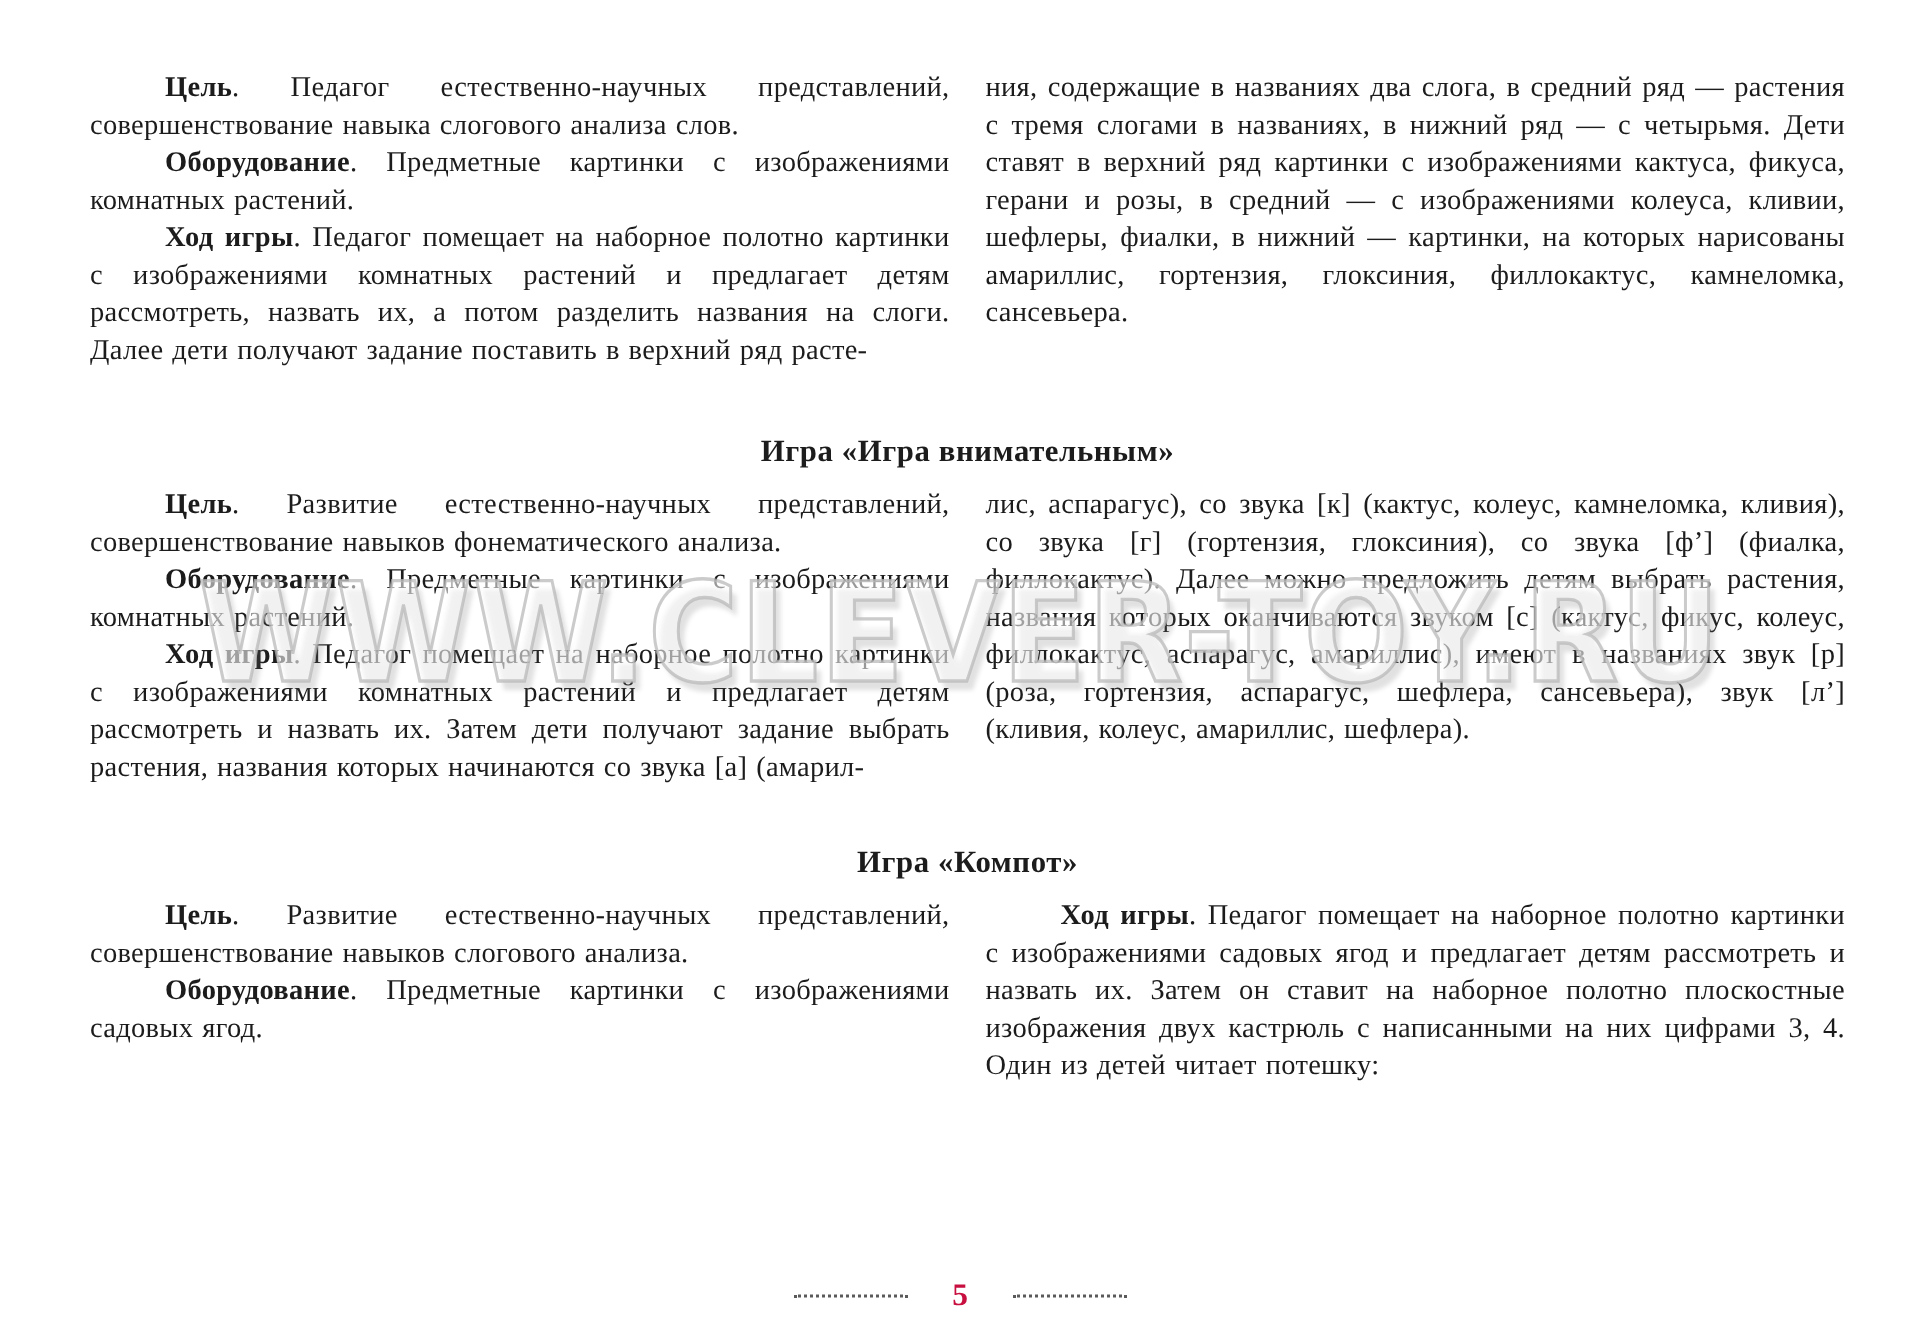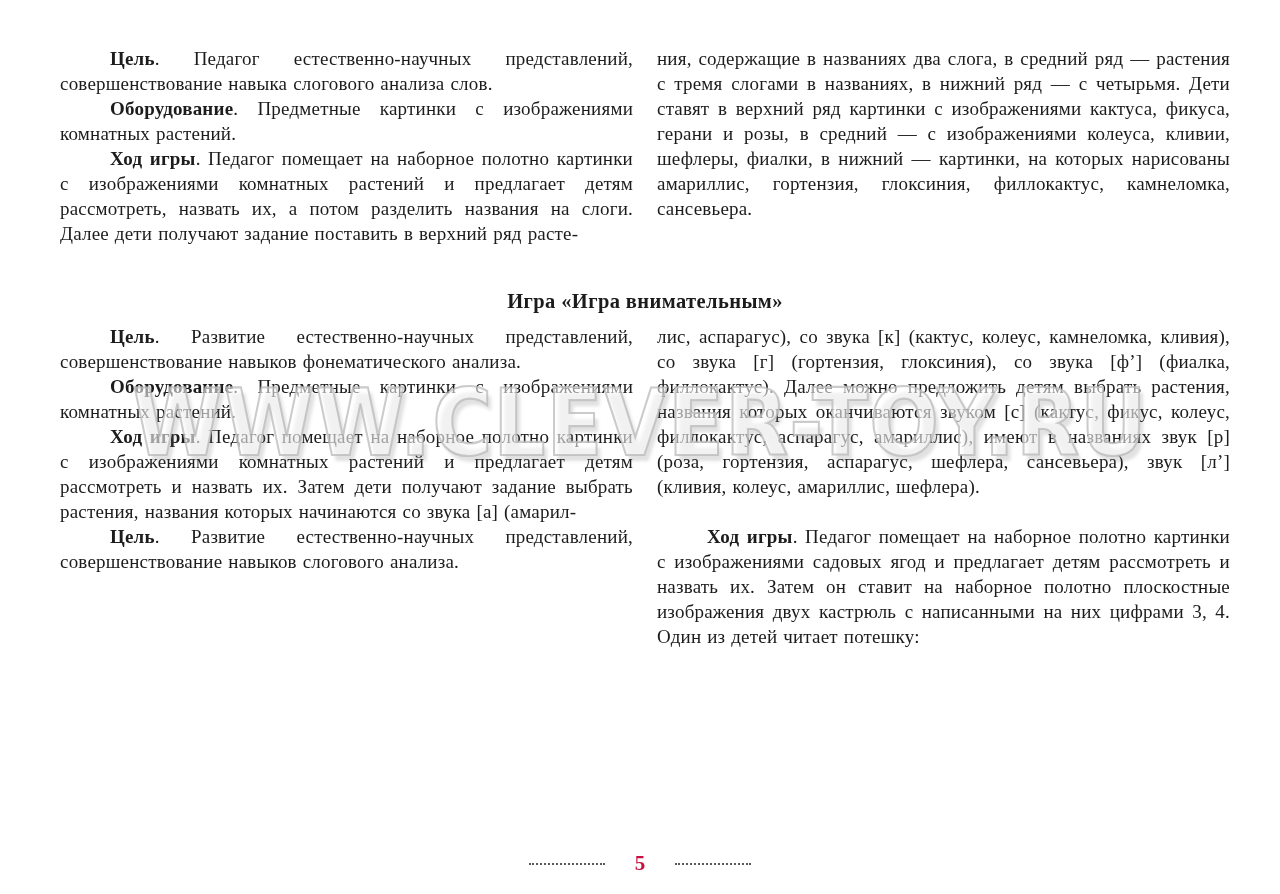--- a/index.html
+++ b/index.html
@@ -123,23 +123,25 @@
     <div class="col">
       <p><b>Цель</b><span>. Развитие естественно-научных представлений, совершенствование навыков фонематического анализа.</span></p>
       <p><b>Оборудование</b><span>. Предметные картинки с изображениями комнатных растений.</span></p>
       <p><b>Ход игры</b><span>. Педагог помещает на наборное полотно картинки с изображениями комнатных растений и предлагает детям рассмотреть и назвать их. Затем дети получают задание выбрать растения, названия которых начинаются со звука [а] (амарил-</span></p>
     </div>
     <div class="col">
       <p class="cont">лис, аспарагус), со звука [к] (кактус, колеус, камнеломка, кливия), со звука [г] (гортензия, глоксиния), со звука [ф’] (фиалка, филлокактус). Далее можно предложить детям выбрать растения, названия которых оканчиваются звуком [с] (кактус, фикус, колеус, филлокактус, аспарагус, амариллис), имеют в названиях звук [р] (роза, гортензия, аспарагус, шефлера, сансевьера), звук [л’] (кливия, колеус, амариллис, шефлера).</p>
     </div>
   </div>
 
+  <h2 class="game-title title-3">Игра «Компот»</h2>
   <div class="two-col">
     <div class="col">
       <p><b>Цель</b><span>. Развитие естественно-научных представлений, совершенствование навыков слогового анализа.</span></p>
+      <p><b>Оборудование</b><span>. Предметные картинки с изображениями садовых ягод.</span></p>
     </div>
     <div class="col">
       <p><b>Ход игры</b><span>. Педагог помещает на наборное полотно картинки с изображениями садовых ягод и предлагает детям рассмотреть и назвать их. Затем он ставит на наборное полотно плоскостные изображения двух кастрюль с написанными на них цифрами 3, 4. Один из детей читает потешку:</span></p>
     </div>
   </div>
 
   <div class="watermark">WWW.CLEVER-TOY.RU</div>
 
   <div class="footer">
     <span class="rule"></span>

